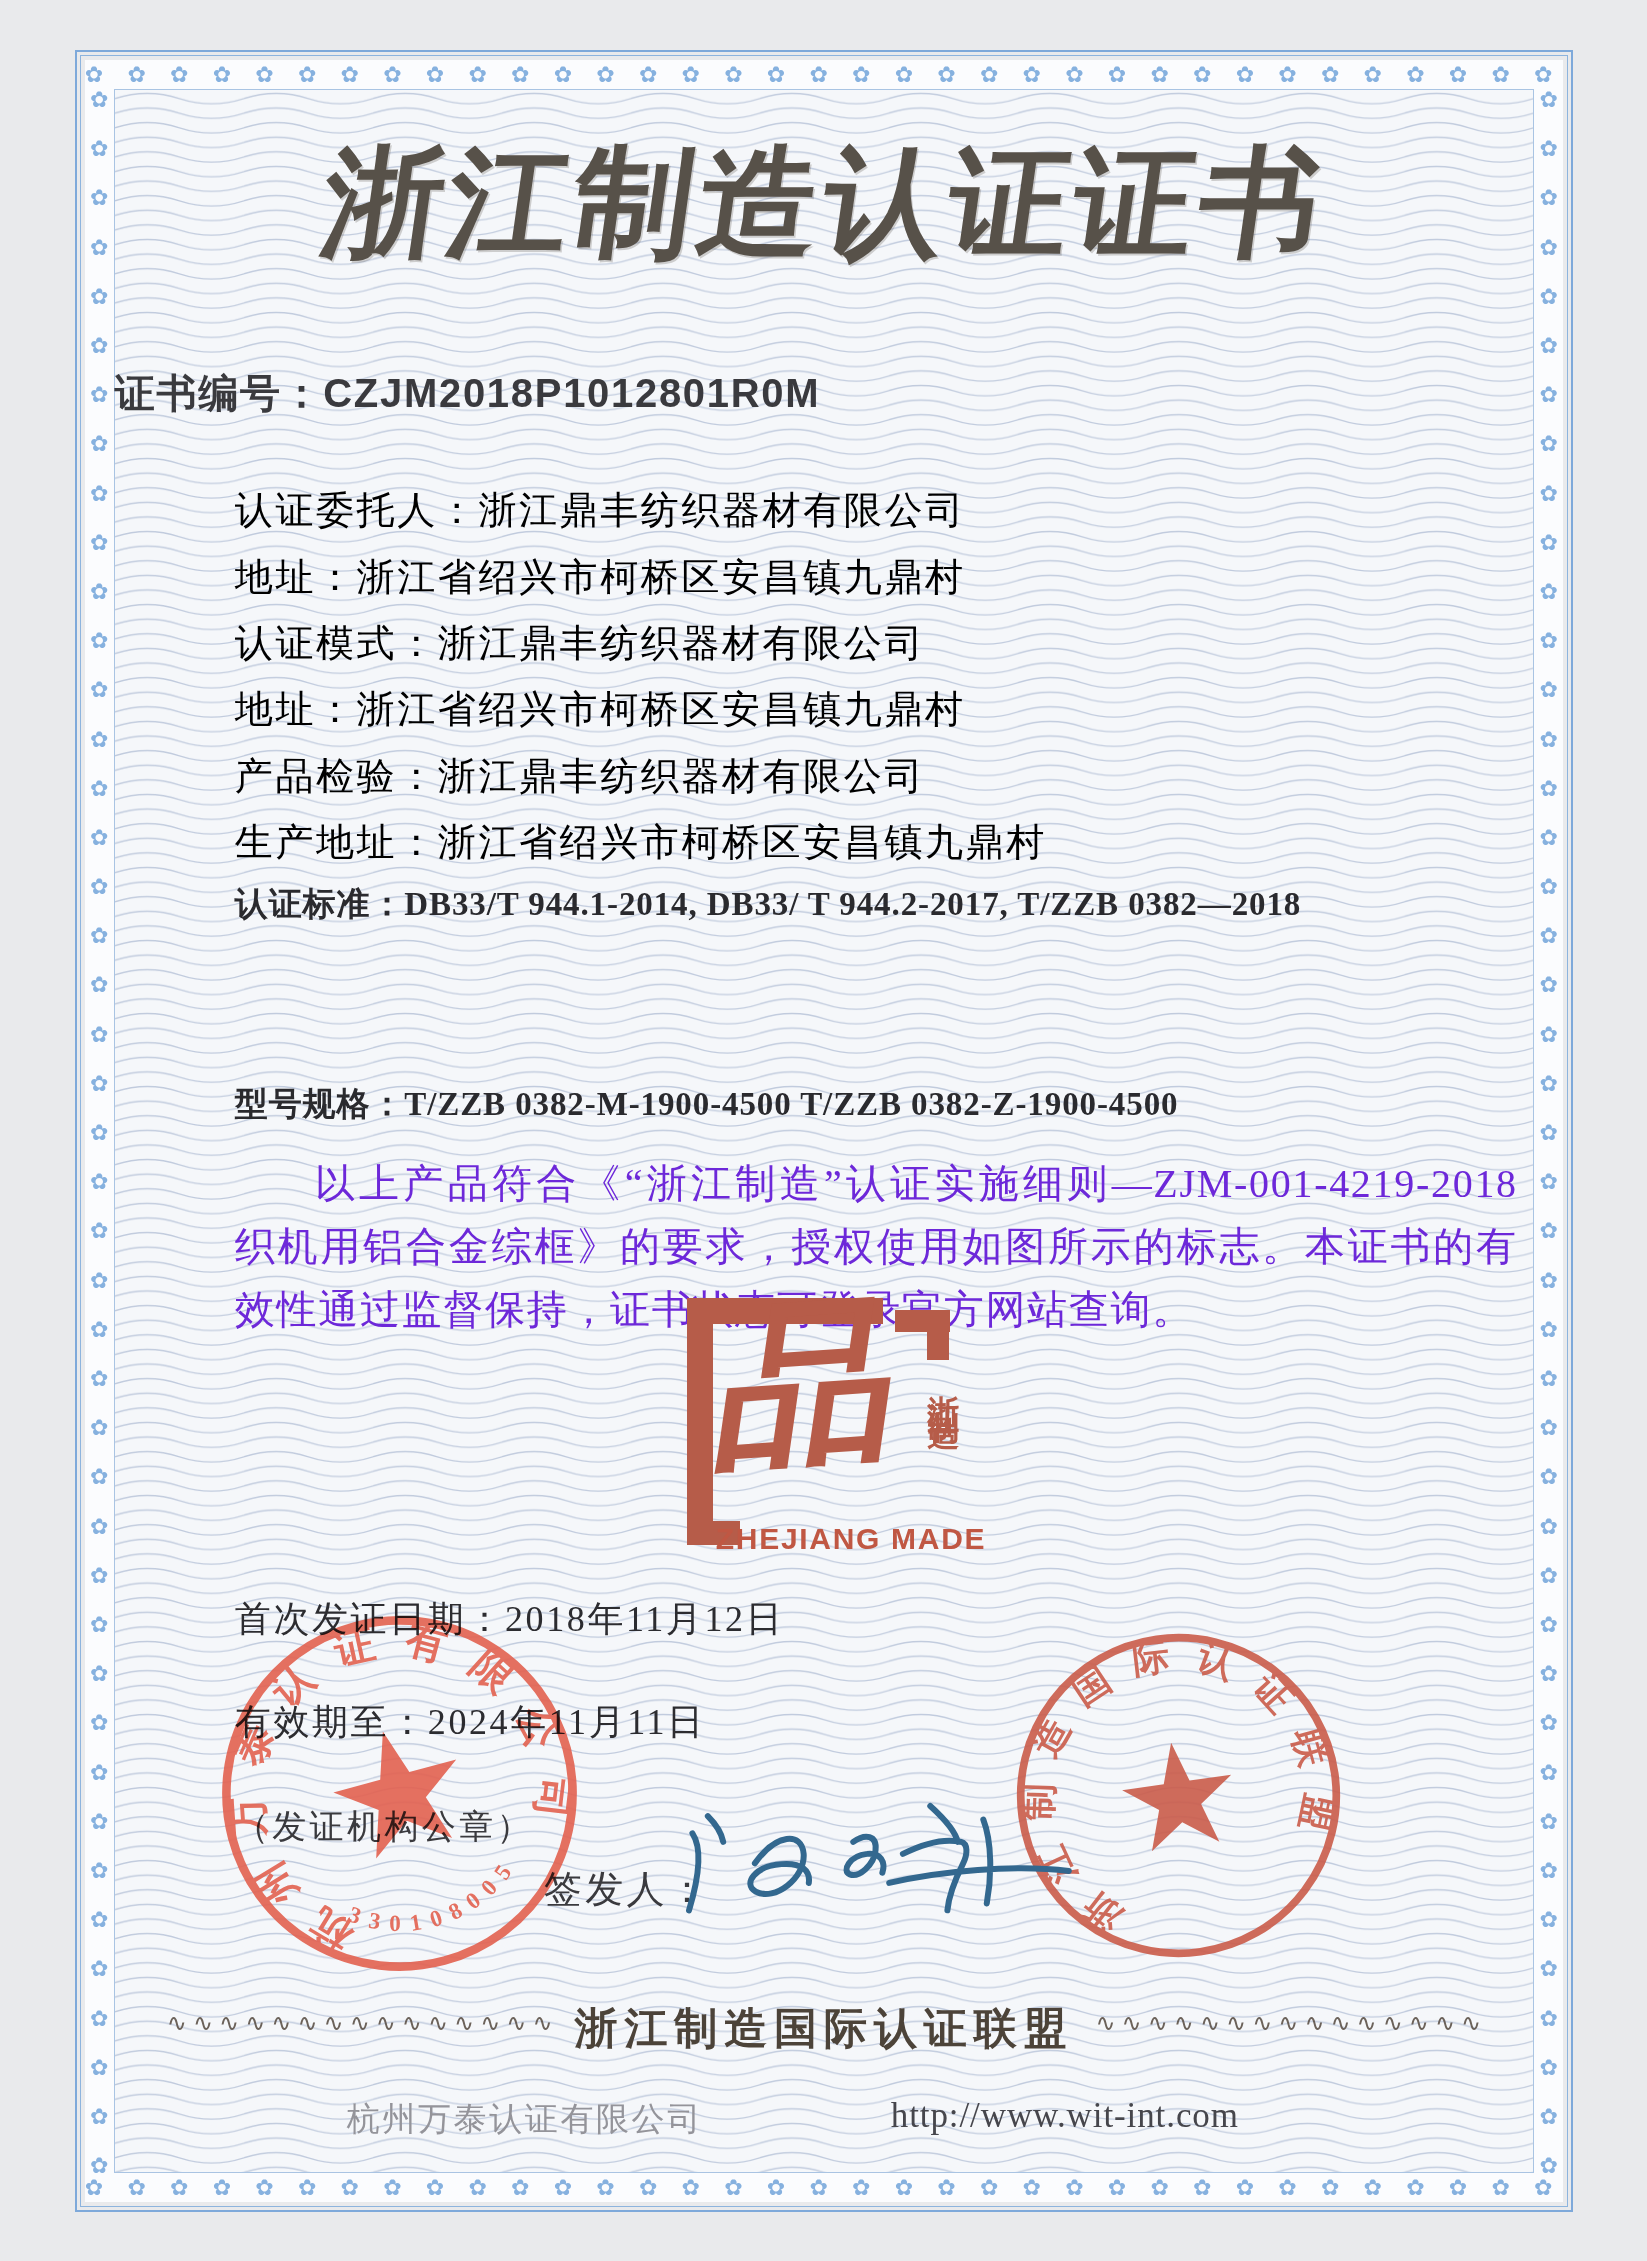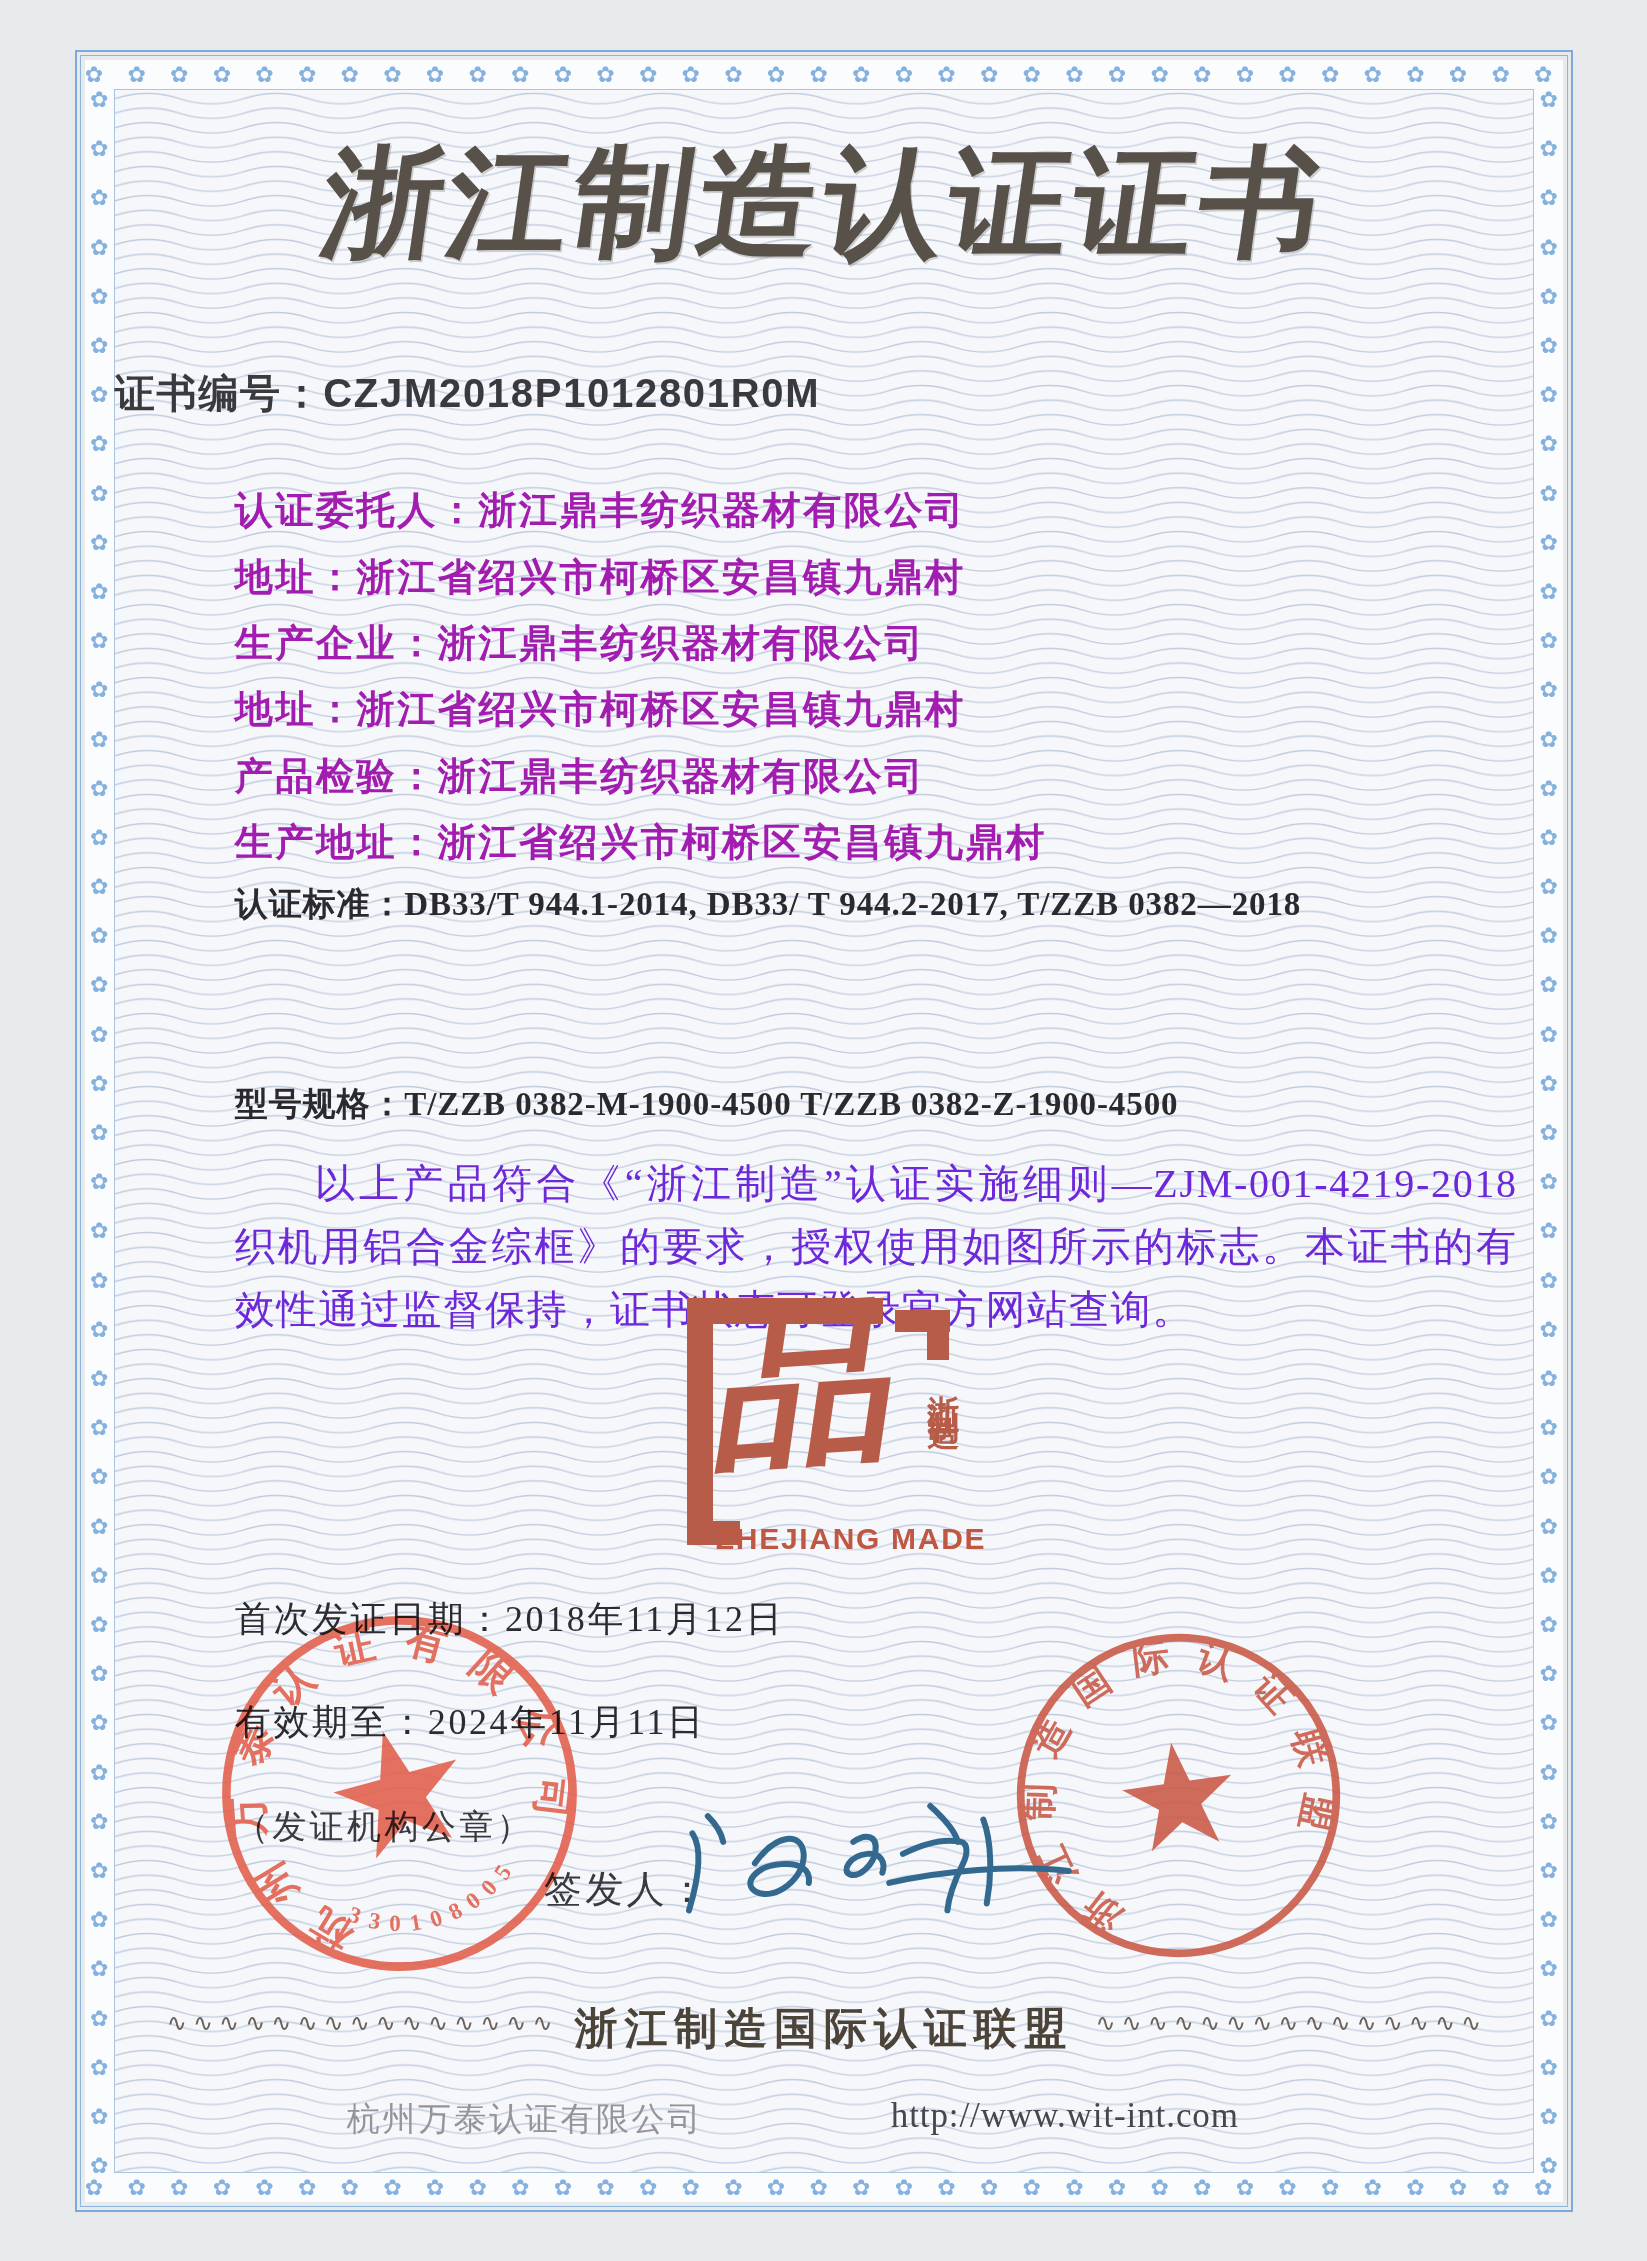--- a/index.html
+++ b/index.html
@@ -26,21 +26,21 @@
   .waves{position:absolute;left:0;top:0;width:100%;height:100%;}
   .content{position:absolute;left:0;top:0;width:100%;height:100%;z-index:2;}
 
   
   .cert-title{position:absolute;left:0;right:0;top:33px;text-align:center;
       font-size:120px;font-weight:bold;color:#575149;letter-spacing:5.1px;
       transform:skewX(-8deg);text-shadow:1.7px 1.7px 0 rgba(87,81,73,.25);}
   .cert-no{position:absolute;left:0;right:0;top:276px;text-align:left;
       font-family:"Liberation Sans","DejaVu Sans",sans-serif;
       font-size:40px;font-weight:700;color:#3a3a3e;letter-spacing:1.7px;}
-  .field-row{position:absolute;left:120px;font-size:38px;font-weight:700;color:#a21caf;letter-spacing:2.6px;white-space:nowrap;}
+  .field-row{position:absolute;left:120px;font-size:38px;font-weight:400;color:#000000;letter-spacing:2.6px;white-space:nowrap;}
   .spec-row{position:absolute;left:120px;font-size:33px;font-weight:600;color:#2a2a2e;letter-spacing:0.9px;white-space:nowrap;}
   .statement{position:absolute;left:120px;top:1062px;width:1283px;
       font-size:40px;line-height:63px;color:#6d28d9;text-indent:2em;letter-spacing:1.7px;text-align:justify;}
 
   
   .logo{position:absolute;left:562px;top:1198px;width:296px;height:273px;}
   .logo .bar{position:absolute;background:#b65c49;}
   .logo-bar-left{left:10.3px;top:10.3px;width:26px;height:247px;}
   .logo-bar-top{left:10.3px;top:10.3px;width:196px;height:26px;}
   .logo-corner-h{left:218px;top:22px;width:55px;height:22px;}
@@ -96,21 +96,21 @@
             <rect width="100%" height="100%" fill="url(#wv)"></rect>
           </svg>
 
           <div class="content">
             <div class="cert-title">浙江制造认证证书</div>
 
             <div class="cert-no"><span>证书编号：</span><span>CZJM2018P1012801R0M</span></div>
 
             <div class="field-row" style="top:395px"><span>认证委托人：</span><span>浙江鼎丰纺织器材有限公司</span></div>
             <div class="field-row" style="top:462px"><span>地址：</span><span>浙江省绍兴市柯桥区安昌镇九鼎村</span></div>
-            <div class="field-row" style="top:528px"><span>生产企业：</span><span>浙江鼎丰纺织器材有限公司</span></div>
+            <div class="field-row" style="top:528px"><span>认证模式：</span><span>浙江鼎丰纺织器材有限公司</span></div>
             <div class="field-row" style="top:594px"><span>地址：</span><span>浙江省绍兴市柯桥区安昌镇九鼎村</span></div>
             <div class="field-row" style="top:661px"><span>产品检验：</span><span>浙江鼎丰纺织器材有限公司</span></div>
             <div class="field-row" style="top:727px"><span>生产地址：</span><span>浙江省绍兴市柯桥区安昌镇九鼎村</span></div>
 
             <div class="spec-row" style="top:792px"><span>认证标准：</span><span>DB33/T 944.1-2014, DB33/ T 944.2-2017, T/ZZB 0382—2018</span></div>
             <div class="spec-row" style="top:992px"><span>型号规格：</span><span>T/ZZB 0382-M-1900-4500  T/ZZB 0382-Z-1900-4500</span></div>
 
             <div class="statement">以上产品符合《“浙江制造”认证实施细则—ZJM-001-4219-2018 织机用铝合金综框》的要求，授权使用如图所示的标志。本证书的有效性通过监督保持，证书状态可登录官方网站查询。</div>
 
             <div class="logo">

